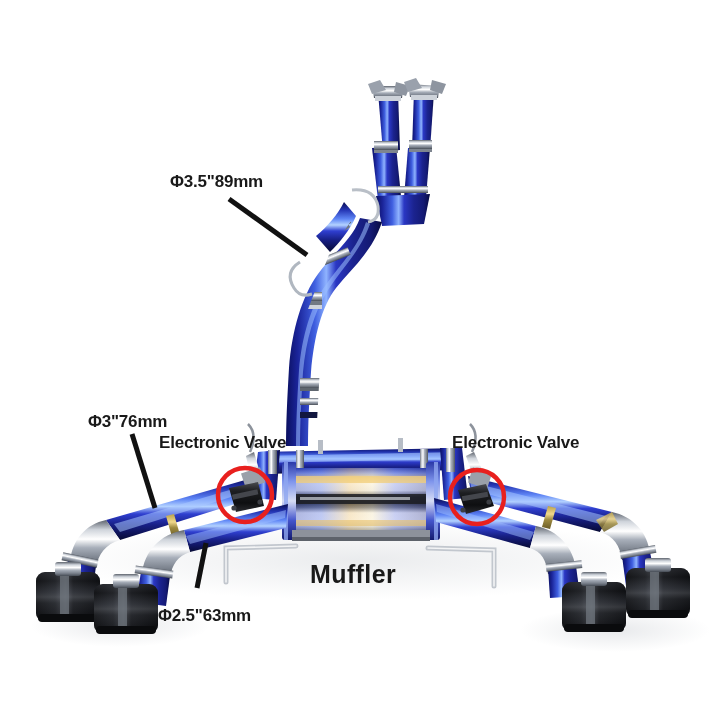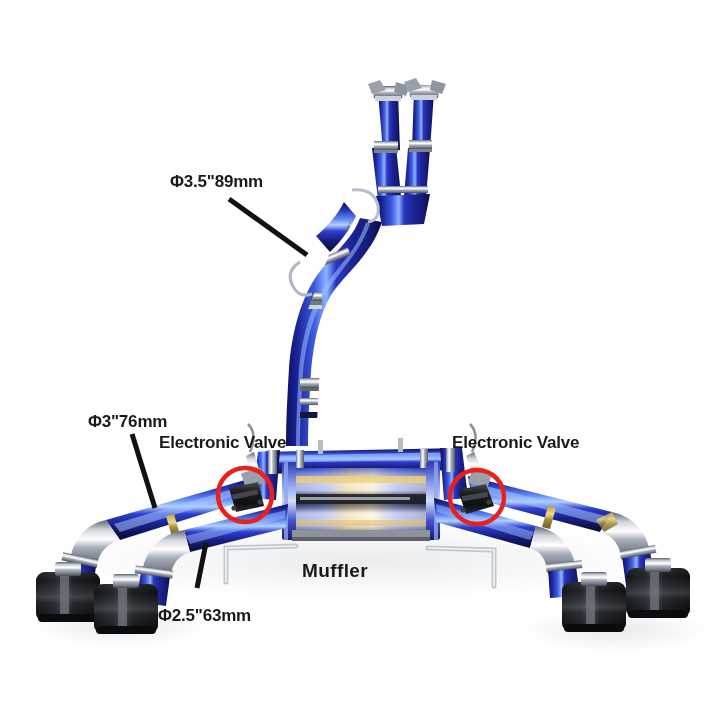--- a/index.html
+++ b/index.html
@@ -33,21 +33,21 @@
     font-weight: bold;
     color: #191919;
     white-space: nowrap;
     letter-spacing: -0.2px;
   }
   #lbl-35 { left: 170px; top: 172px; font-size: 17px; }
   #lbl-3  { left: 88px;  top: 412px; font-size: 17px; }
   #lbl-25 { left: 158px; top: 606px; font-size: 17px; }
   #lbl-valve-l { left: 159px; top: 433px; font-size: 17px; }
   #lbl-valve-r { left: 452px; top: 433px; font-size: 17px; }
-  #lbl-muffler { left: 302px; top: 560px; font-size: 19px; letter-spacing: 0.4px; }
+  #lbl-muffler { left: 310px; top: 560px; font-size: 25px; letter-spacing: 0.4px; }
 </style>
 </head>
 <body>
 
 <div id="stage">
 
   <svg id="art" viewBox="0 0 720 720" xmlns="http://www.w3.org/2000/svg">
     <defs>
 
       <linearGradient id="tiV" x1="0" y1="0" x2="1" y2="0">

